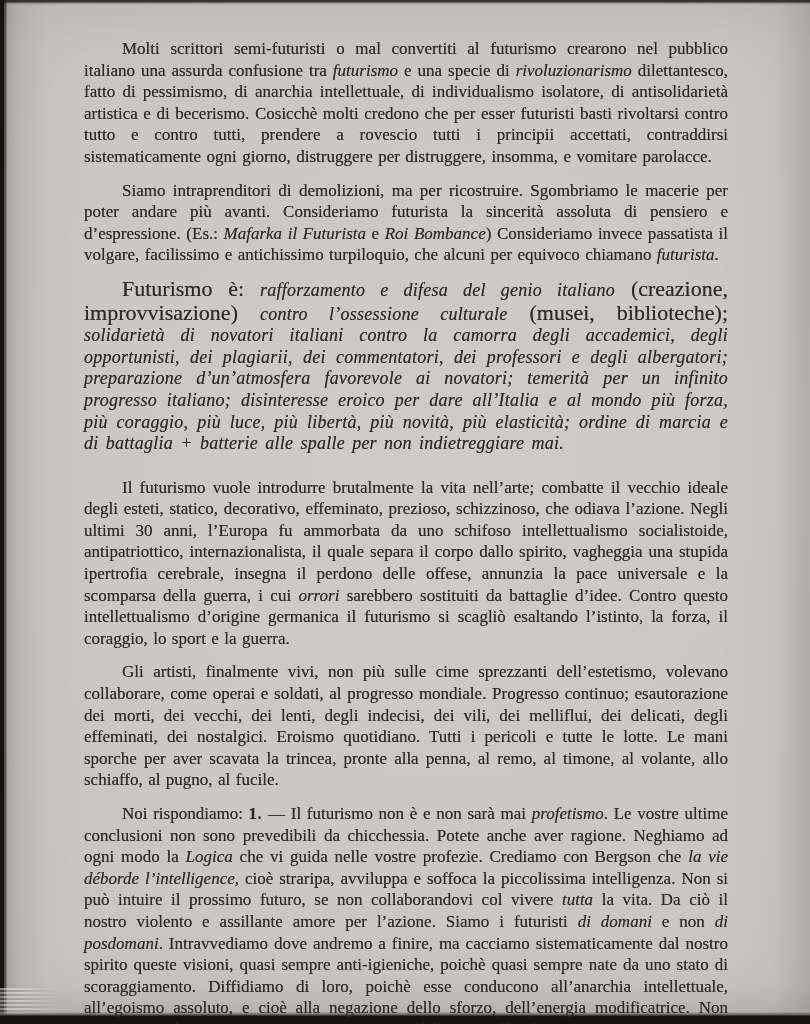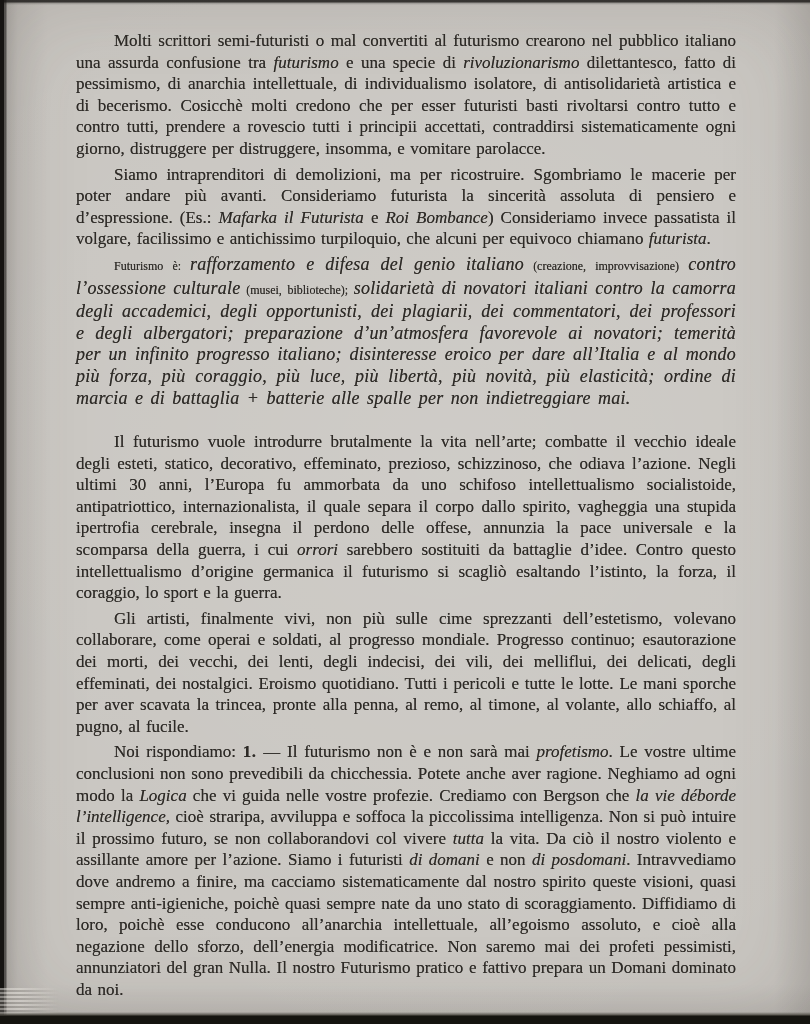--- a/index.html
+++ b/index.html
@@ -58,35 +58,35 @@
     top: 26px;
     width: 668px;
     color: #2d2a26;
     font-size: 17px;
     line-height: 21.6px;
     text-align: justify;
     word-spacing: 1.2px;
     text-shadow: 0 0 0.5px rgba(45,42,38,0.65);
   }
   p.para {
-    margin: 4px;
+    margin: 12px;
     text-indent: 38px;
   }
   p.para.gap {
     margin-top: 22px;
   }
   .i { font-style: italic; }
   .b { font-weight: bold; letter-spacing: 0.5px; }
   p.manifesto-list {
     font-style: italic;
     font-size: 18px;
     letter-spacing: 0.25px;
     word-spacing: 2.5px;
   }
-  p.manifesto-list .n { font-style: normal; font-size: 12px; letter-spacing: 0; }
+  p.manifesto-list .n { font-style: normal; font-size: 22px; letter-spacing: 0; }
 </style>
 </head>
 <body>
 
 <div class="page">
   <div class="edge-top"></div>
   <div class="edge-left"></div>
   <div class="edge-streaks"></div>
   <div class="edge-bottom"></div>
 

